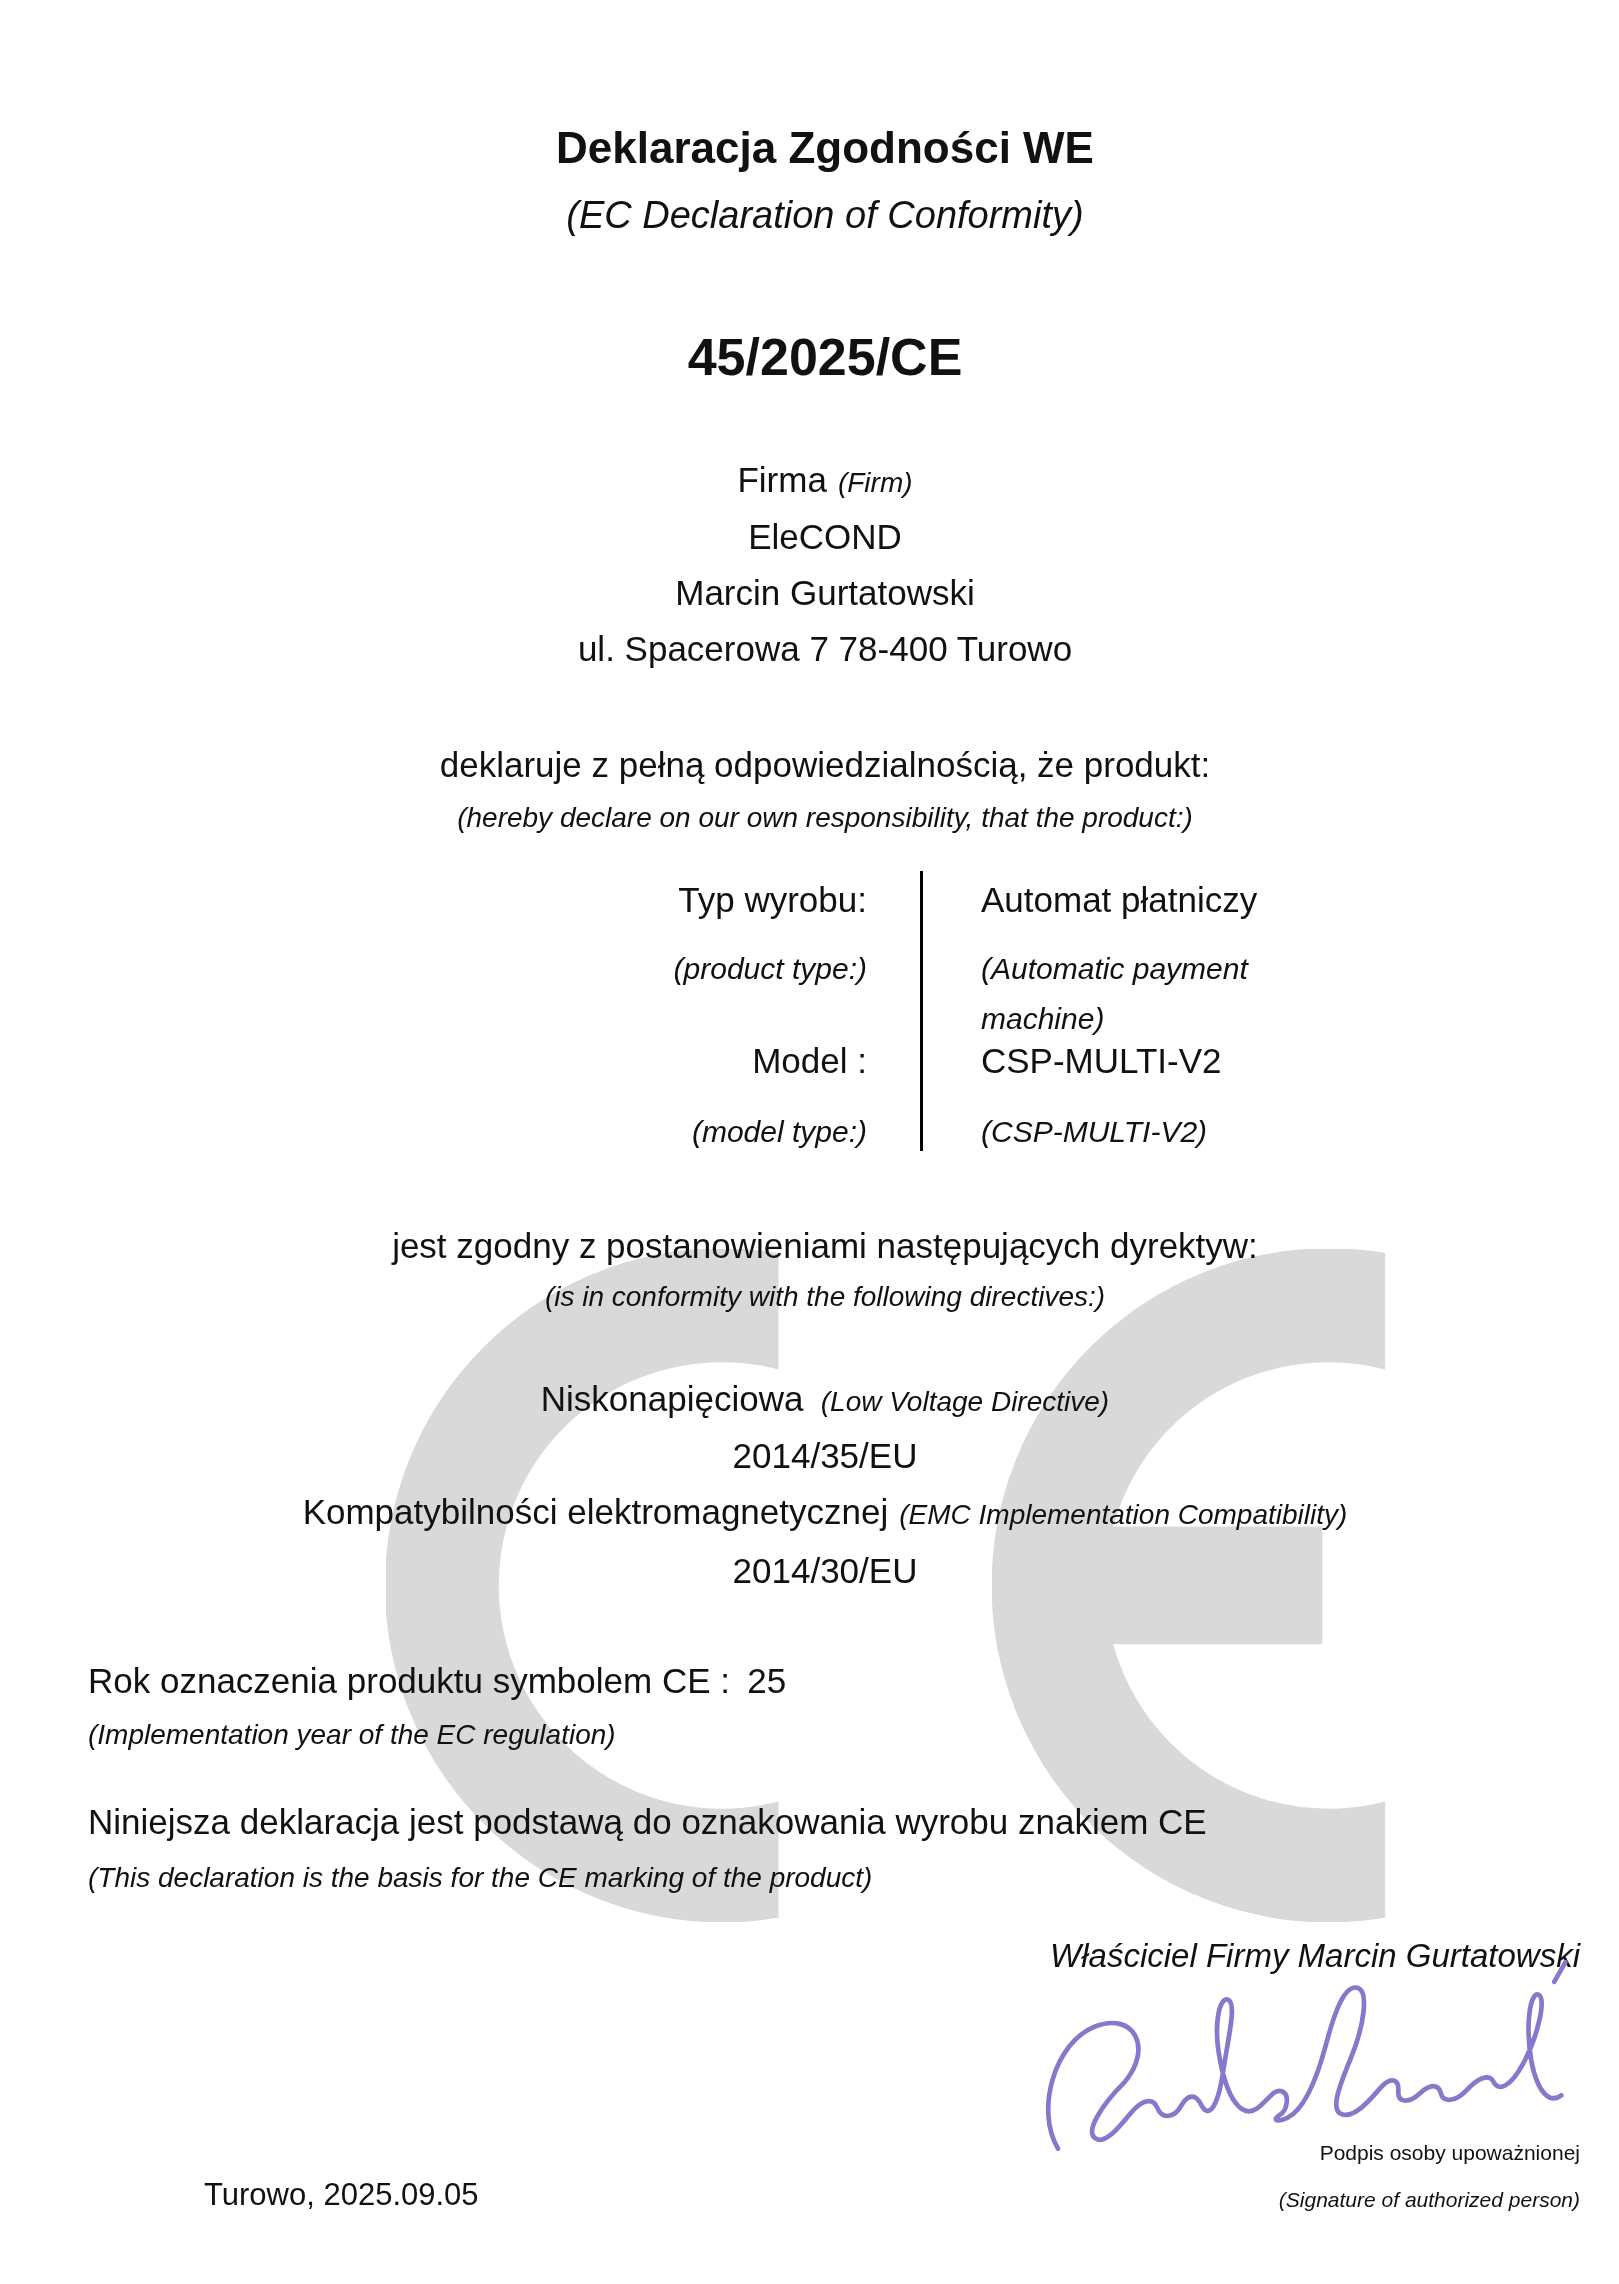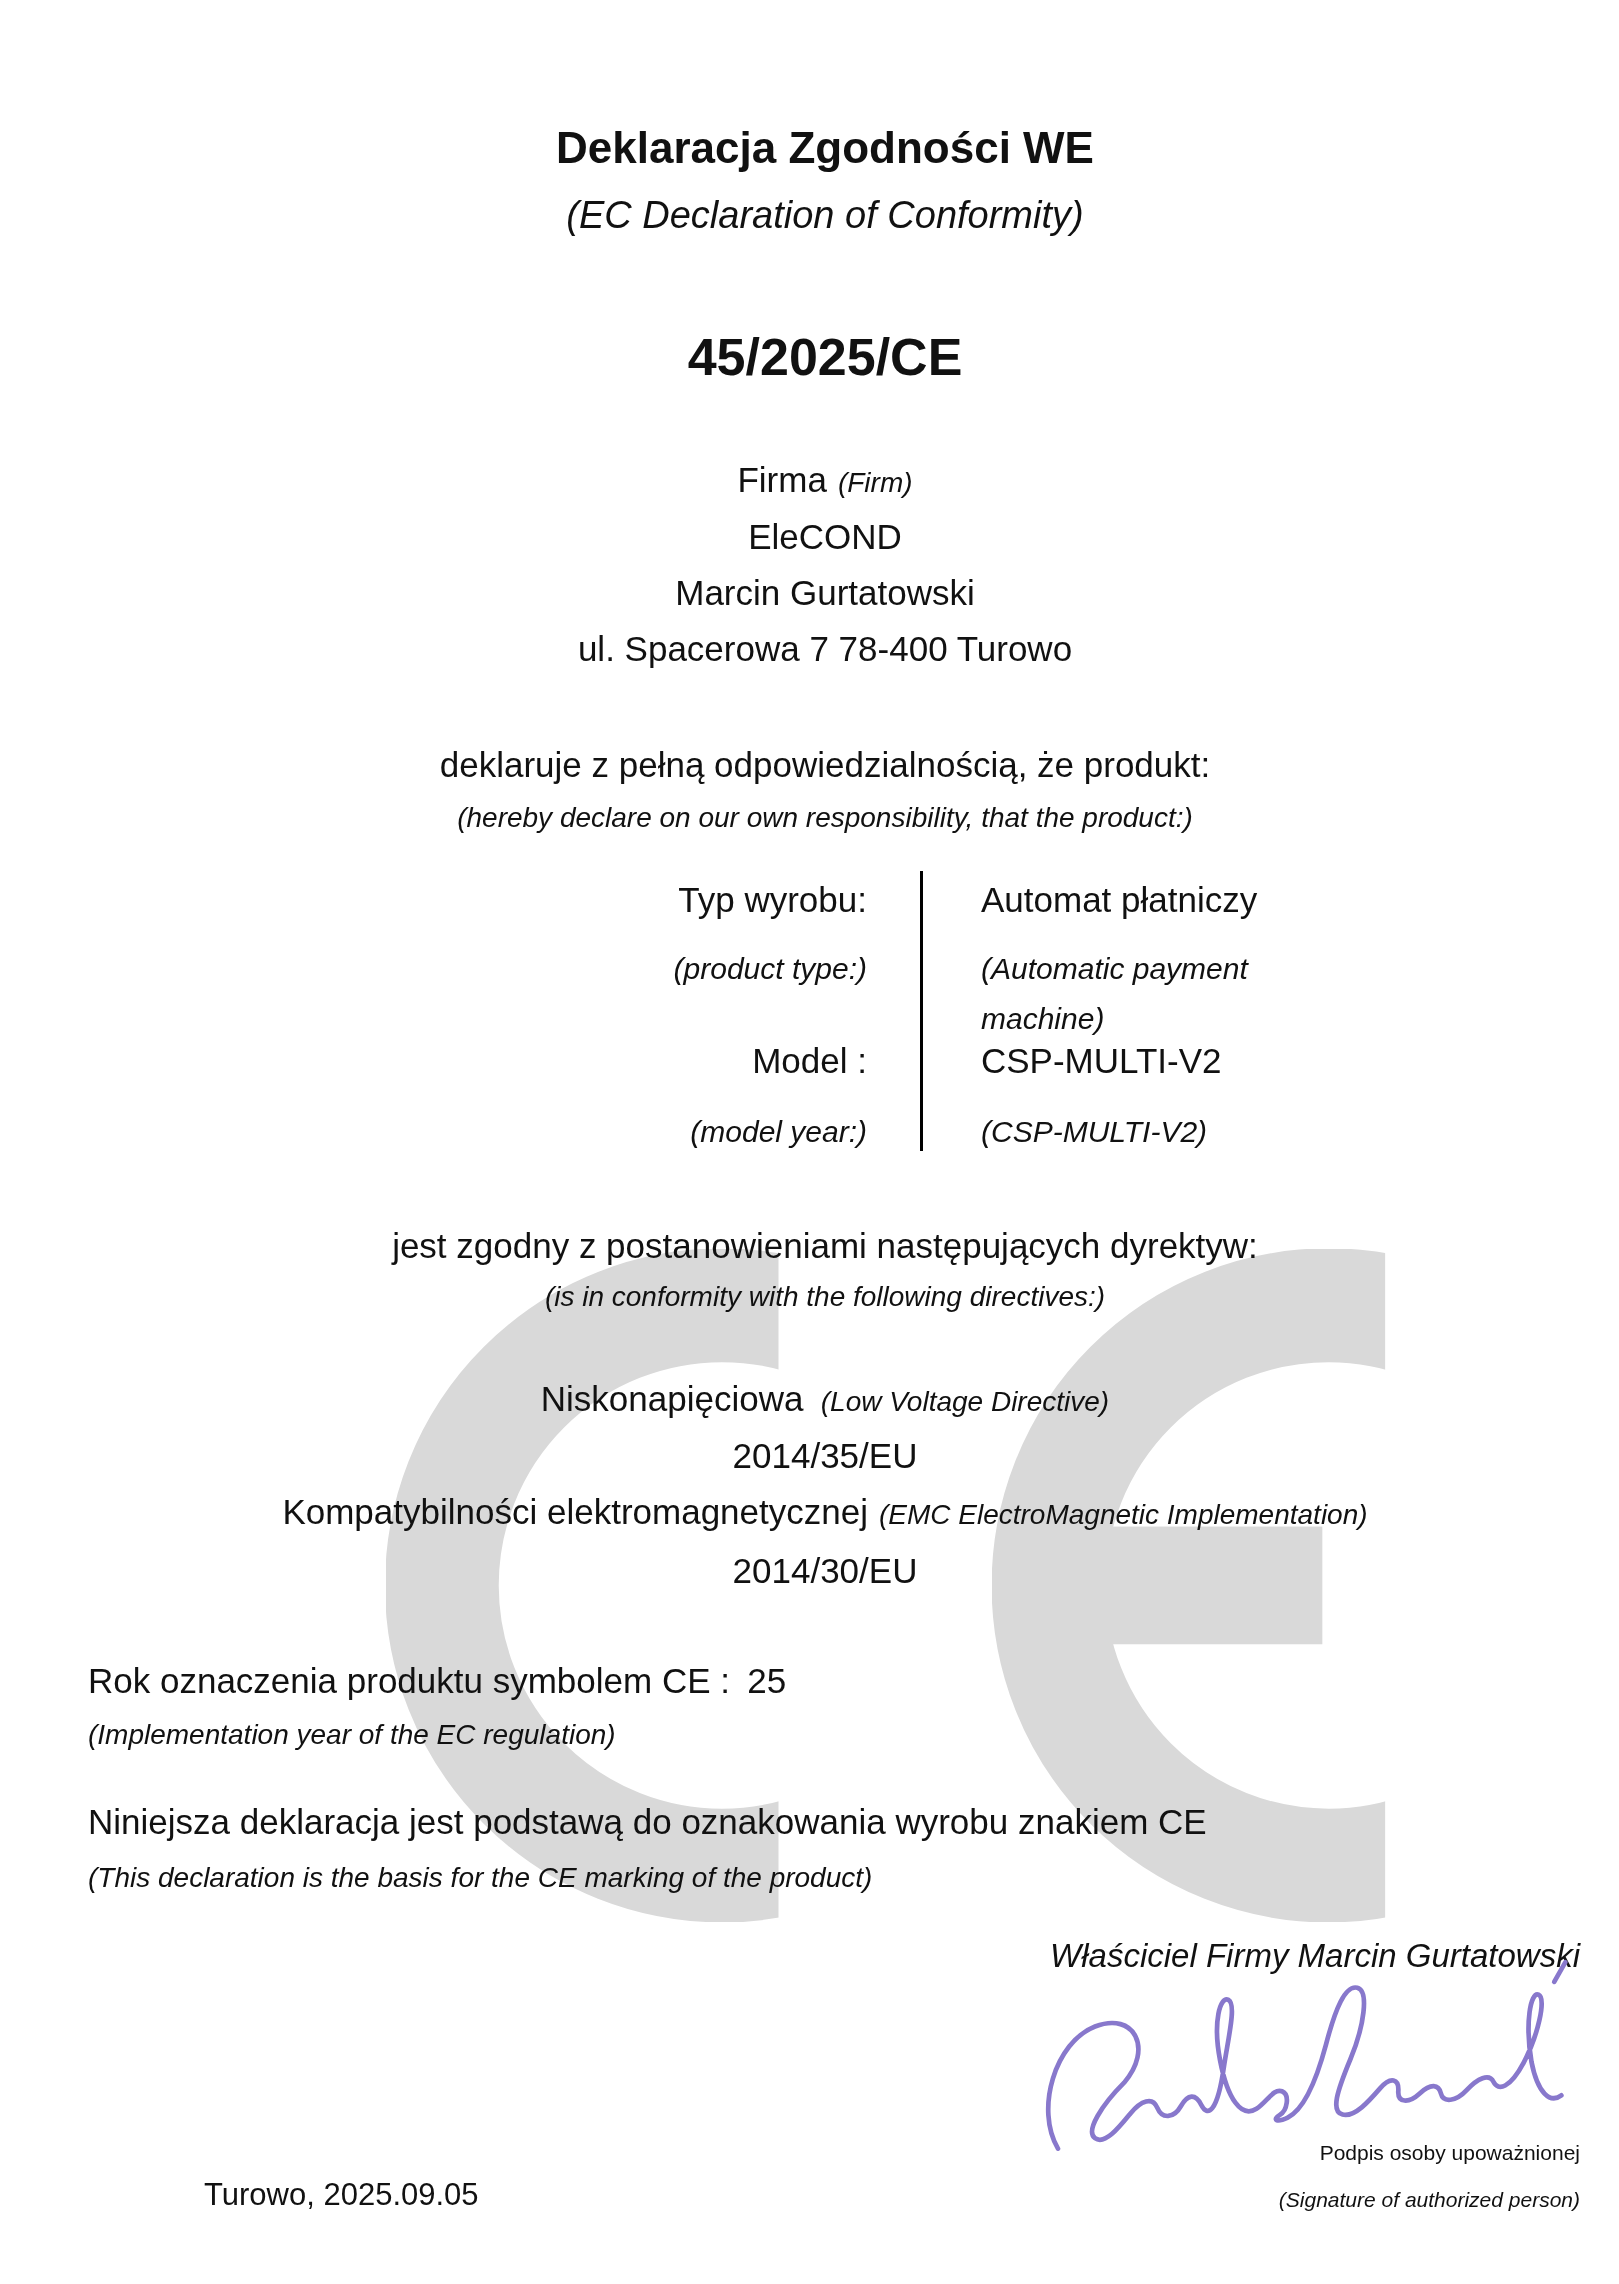--- a/index.html
+++ b/index.html
@@ -78,33 +78,33 @@
     <div class="line tbl-label fs-body" style="top:882px">Typ wyrobu:</div>
     <div class="line tbl-value fs-body" style="top:882px">Automat płatniczy</div>
 
     <div class="line tbl-label i fs-tabsmall" style="top:941px">(product type:)</div>
     <div class="line tbl-value i fs-tabsmall" style="top:941px">(Automatic payment</div>
     <div class="line tbl-value i fs-tabsmall" style="top:991px">machine)</div>
 
     <div class="line tbl-label fs-body" style="top:1043px">Model :</div>
     <div class="line tbl-value fs-body" style="top:1043px">CSP-MULTI-V2</div>
 
-    <div class="line tbl-label i fs-tabsmall" style="top:1104px">(model year:)</div>
+    <div class="line tbl-label i fs-tabsmall" style="top:1104px">(model type:)</div>
     <div class="line tbl-value i fs-tabsmall" style="top:1104px">(CSP-MULTI-V2)</div>
 
     <div class="line ctr fs-body" style="top:1228px">jest zgodny z postanowieniami następujących dyrektyw:</div>
     <div class="line ctr i fs-small" style="top:1282px">(is in conformity with the following directives:)</div>
 
     <div class="line ctr fs-body" style="top:1381px">
       <span>Niskonapięciowa</span><span class="i fs-small gap20">(Low Voltage Directive)</span>
     </div>
     <div class="line ctr fs-body" style="top:1438px">2014/35/EU</div>
 
     <div class="line ctr fs-body" style="top:1494px">
-      <span>Kompatybilności elektromagnetycznej</span><span class="i fs-small gap14">(EMC ElectroMagnetic Implementation)</span>
+      <span>Kompatybilności elektromagnetycznej</span><span class="i fs-small gap14">(EMC Implementation Compatibility)</span>
     </div>
     <div class="line ctr fs-body" style="top:1553px">2014/30/EU</div>
 
     <div class="line lft fs-body" style="top:1663px">
       <span>Rok oznaczenia produktu symbolem CE :</span><span class="gap20">25</span>
     </div>
     <div class="line lft i fs-small" style="top:1720px">(Implementation year of the EC regulation)</div>
 
     <div class="line lft fs-body" style="top:1804px">Niniejsza deklaracja jest podstawą do oznakowania wyrobu znakiem CE</div>
     <div class="line lft i fs-small" style="top:1863px">(This declaration is the basis for the CE marking of the product)</div>

